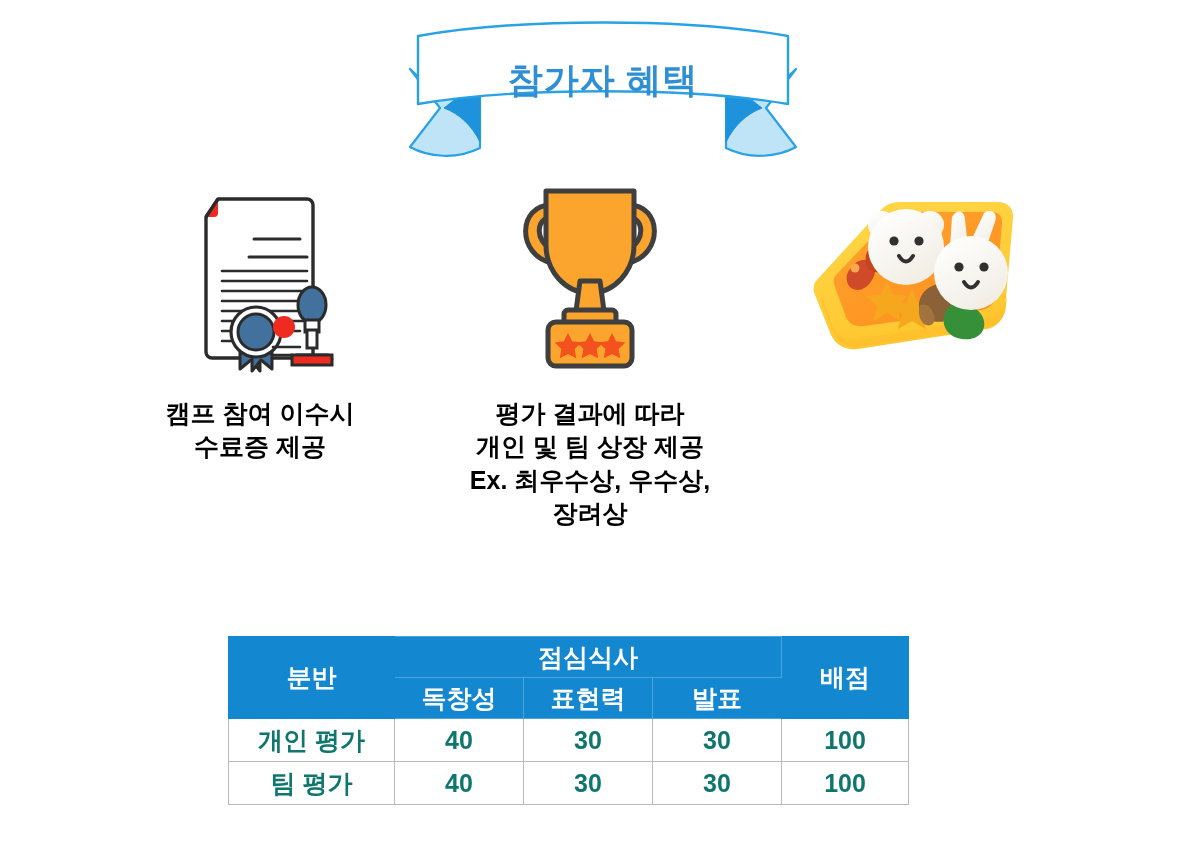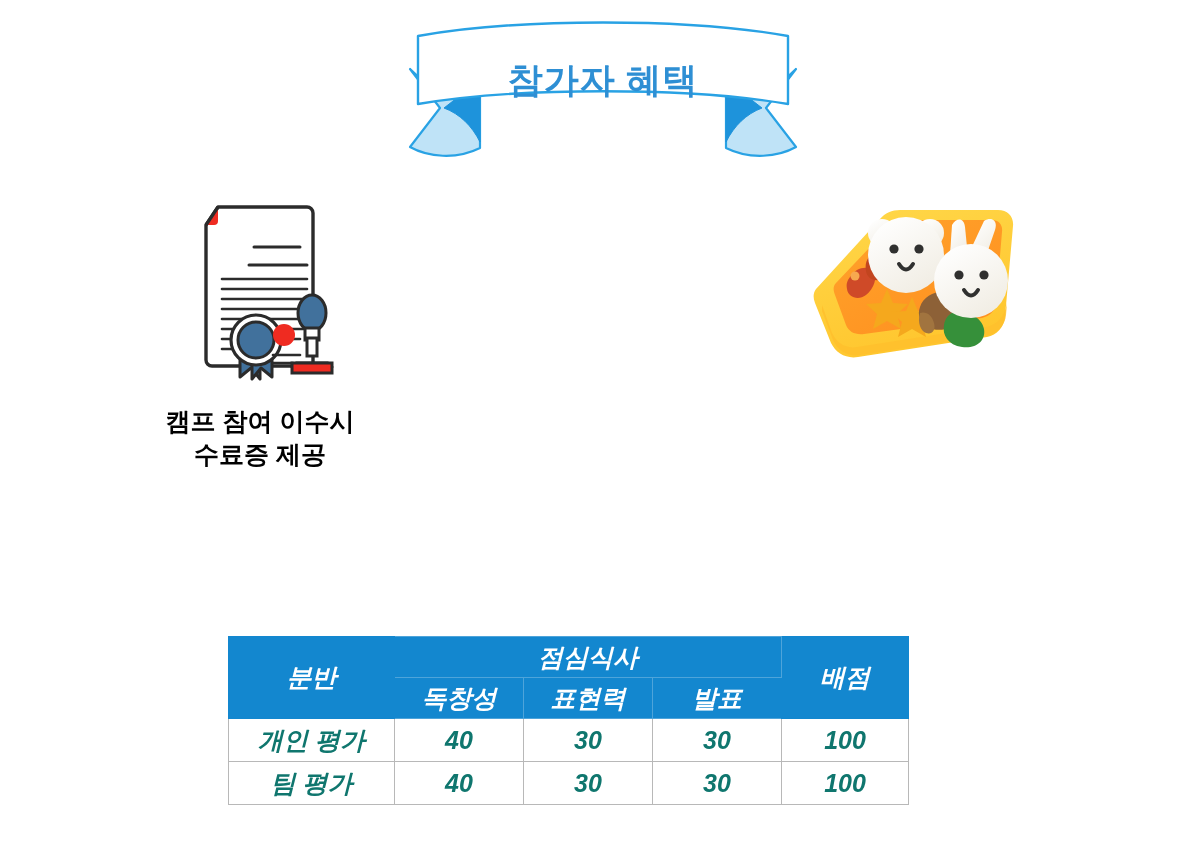--- a/index.html
+++ b/index.html
@@ -45,21 +45,21 @@
     font-weight: bold;
     color: #2e8fd4;
     letter-spacing: 1px;
     white-space: nowrap;
   }
 
   
   #benefits-row {
     position: absolute;
     left: 0;
-    top: 182px;
+    top: 174px;
     width: 1197px;
     height: 400px;
   }
   .benefit-card {
     position: absolute;
     top: 0;
     width: 380px;
     text-align: center;
   }
   #benefit-card-certificate { left: 70px; }
@@ -80,21 +80,20 @@
     color: #000000;
     white-space: pre-line;
   }
 
   
   #score-table-wrap {
     position: absolute;
     left: 228px;
     top: 636px;
     width: 681px;
-    font-style: italic;
   }
   table#score-table {
     border-collapse: collapse;
     width: 681px;
     table-layout: fixed;
   }
   table#score-table th,
   table#score-table td {
     border: 1px solid #b8b8b8;
     text-align: center;
@@ -183,20 +182,47 @@
         <rect x="145" y="143" width="14" height="12" fill="#ffffff" stroke="#2b2b2b" stroke-width="3"></rect>
         <rect x="147" y="153" width="10" height="18" fill="#ffffff" stroke="#2b2b2b" stroke-width="3"></rect>
         <path d="M136,178 L168,178 L172,182 L132,182 Z" fill="#ffffff" stroke="#2b2b2b" stroke-width="3" stroke-linejoin="round"></path>
         <rect x="132" y="178" width="40" height="10" fill="#ef2b21" stroke="#2b2b2b" stroke-width="3"></rect>
       </svg>
     </div>
     <div class="benefit-caption">캠프 참여 이수시
 수료증 제공</div>
   </div>
 
+  <div class="benefit-card" id="benefit-card-award">
+    <div class="benefit-icon">
+      <svg width="200" height="200" viewBox="0 0 200 200">
+
+        <path d="M61,28 C28,28 26,78 62,86 L62,72 C44,64 46,40 62,40 Z" fill="#fca52e" stroke="#3f3f3f" stroke-width="5" stroke-linejoin="round"></path>
+        <path d="M139,28 C172,28 174,78 138,86 L138,72 C156,64 154,40 138,40 Z" fill="#fca52e" stroke="#3f3f3f" stroke-width="5" stroke-linejoin="round"></path>
+
+        <path d="M56,14 L144,14 L144,68 A44,48 0 0 1 56,68 Z" fill="#fca52e" stroke="#3f3f3f" stroke-width="5" stroke-linejoin="round"></path>
+
+        <path d="M90,104 L110,104 L114,134 L86,134 Z" fill="#fca52e" stroke="#3f3f3f" stroke-width="5" stroke-linejoin="round"></path>
+
+        <rect x="74" y="133" width="52" height="14" rx="4" fill="#fca52e" stroke="#3f3f3f" stroke-width="5"></rect>
+
+        <rect x="58" y="145" width="84" height="44" rx="8" fill="#fca52e" stroke="#3f3f3f" stroke-width="5"></rect>
+
+        <g fill="#f4511e">
+          <path d="M78,156 l4.1,8.3 9.2,1.3 -6.7,6.5 1.6,9.1 -8.2,-4.3 -8.2,4.3 1.6,-9.1 -6.7,-6.5 9.2,-1.3 Z"></path>
+          <path d="M100,156 l4.1,8.3 9.2,1.3 -6.7,6.5 1.6,9.1 -8.2,-4.3 -8.2,4.3 1.6,-9.1 -6.7,-6.5 9.2,-1.3 Z"></path>
+          <path d="M122,156 l4.1,8.3 9.2,1.3 -6.7,6.5 1.6,9.1 -8.2,-4.3 -8.2,4.3 1.6,-9.1 -6.7,-6.5 9.2,-1.3 Z"></path>
+        </g>
+      </svg>
+    </div>
+    <div class="benefit-caption">평가 결과에 따라
+개인 및 팀 상장 제공
+Ex. 최우수상, 우수상,
+장려상</div>
+  </div>
 
   <div class="benefit-card" id="benefit-card-lunch">
     <div class="benefit-icon">
       <svg width="230" height="200" viewBox="0 0 230 200">
         <defs>
           <linearGradient id="boxBody" x1="0" y1="0" x2="0.4" y2="1">
             <stop offset="0%" stop-color="#ffd84a"></stop>
             <stop offset="100%" stop-color="#ffc62e"></stop>
           </linearGradient>
           <linearGradient id="boxInner" x1="0.1" y1="0" x2="0.9" y2="1">

